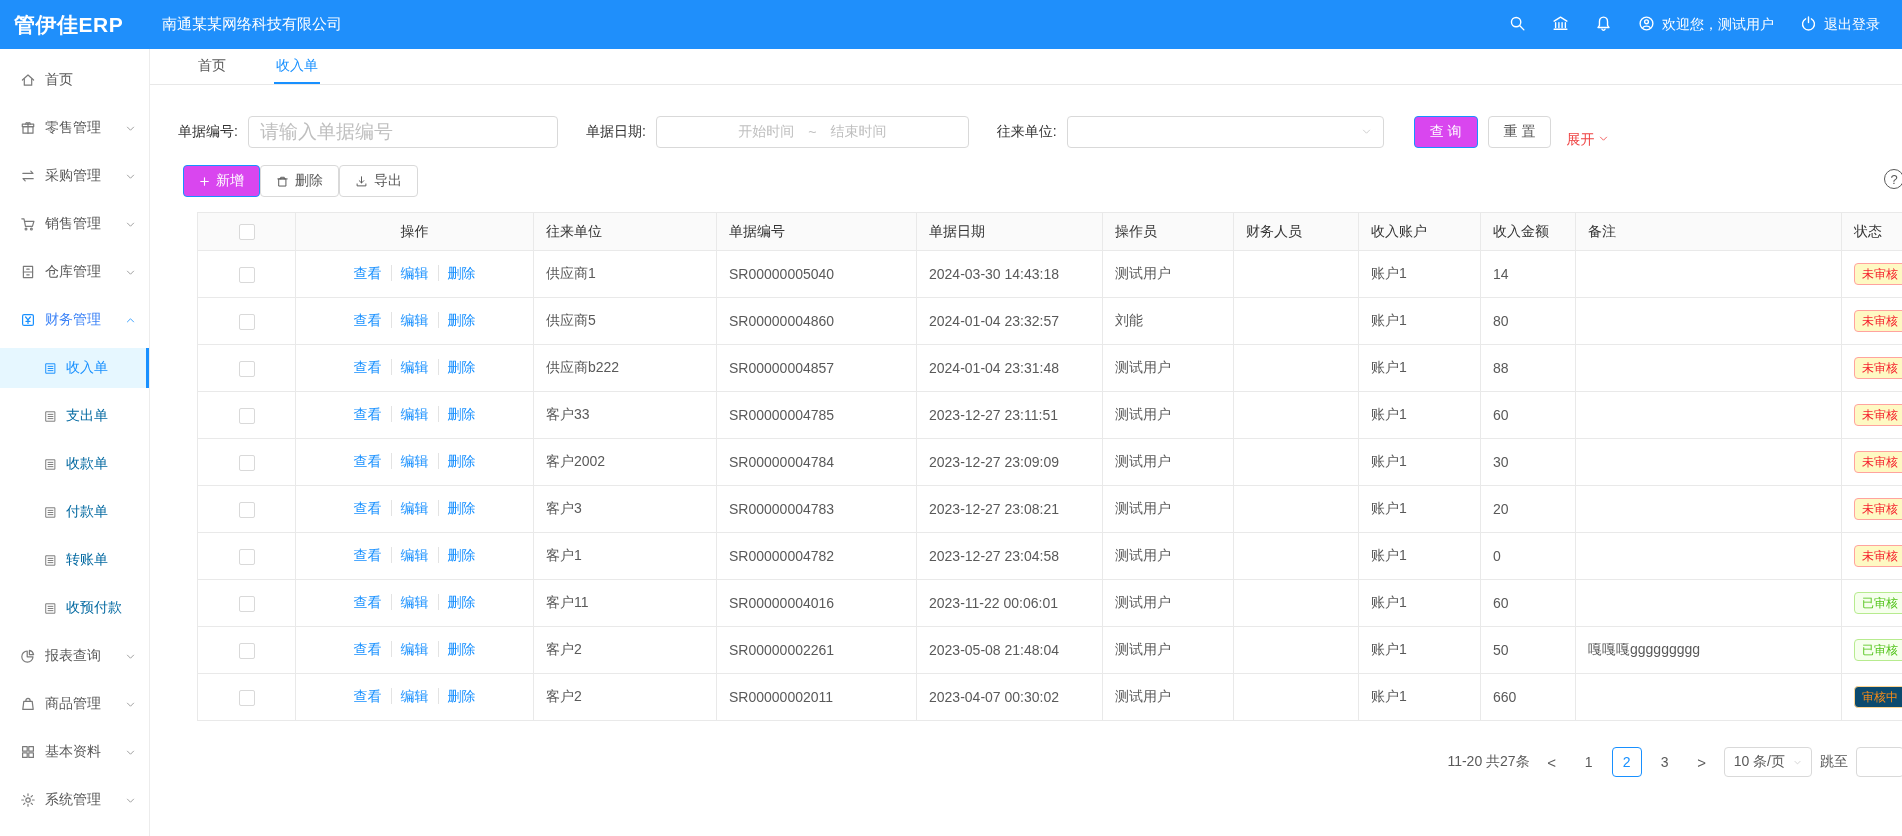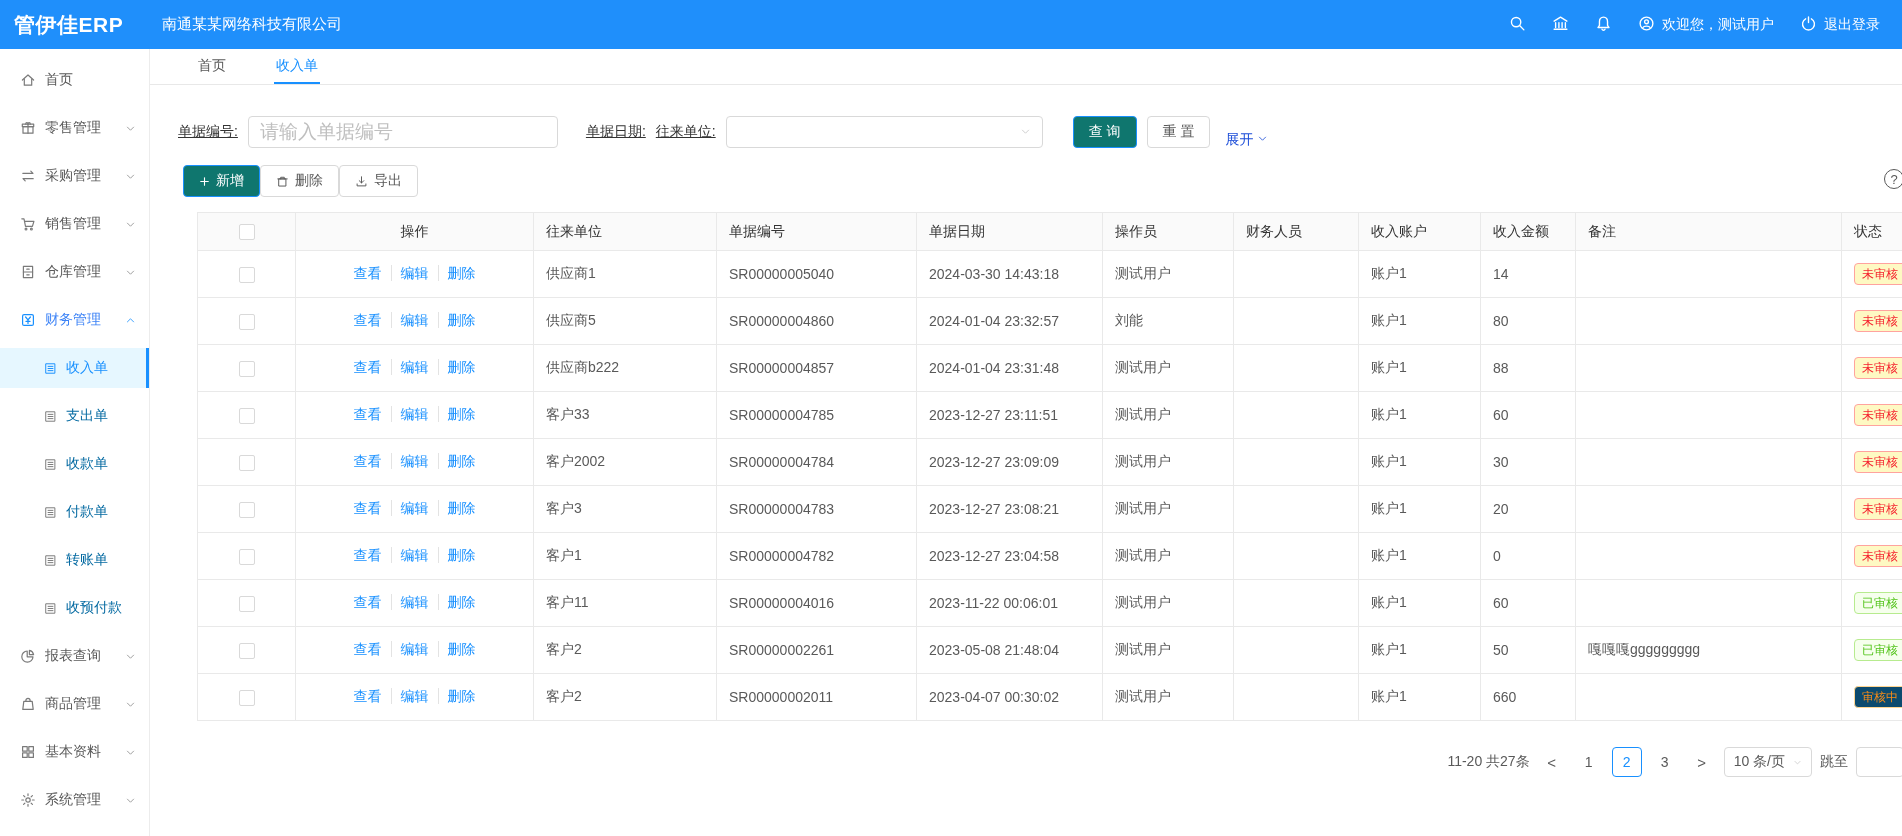--- a/index.html
+++ b/index.html
@@ -32,32 +32,32 @@
 
   .content { flex:1; position:relative; background:#fff; }
 
   
   .tabbar { height:36px; border-bottom:1px solid #e8e8e8; display:flex; align-items:flex-end; }
   .tab { margin-left:46px; padding:7px 2px 9px 2px; font-size:14px; color:#595959; cursor:pointer; }
   .tab.active { color:#1890ff; border-bottom:2px solid #1890ff; padding-bottom:7px; }
 
   
   .filterbar { margin-top:30px; padding-left:28px; display:flex; align-items:center; font-size:14px; color:#333; }
-  .f-label { margin-right:10px;text-decoration:underline; }
+  .f-label { margin-right:10px; }
   .f-input { height:32px; border:1px solid #d9d9d9; border-radius:4px; background:#fff; display:flex; align-items:center; padding:0 11px; color:#262626; font-size:14px; }
   .f-input input { border:none; outline:none; width:100%; font-size:19px; font-family:inherit; color:#262626; background:transparent; }
   .f-input input::placeholder { color:#bfbfbf; }
   .w-docno { width:310px; margin-right:28px; }
   .w-date  { width:313px; margin-right:28px; justify-content:center; gap:14px; color:#bfbfbf; }
   .w-date .ph { color:#bfbfbf; }
   .w-partner { width:317px; margin-right:30px; justify-content:flex-end; color:#c6c6c6; }
   .btn { height:32px; border-radius:4px; font-size:14px; display:inline-flex; align-items:center; justify-content:center; cursor:pointer; font-family:inherit; }
-  .btn-primary { background:#0f766e; color:#fff; border:1px solid #1890ff; padding:0 15px; }
+  .btn-primary { background:#d946ef; color:#fff; border:1px solid #1890ff; padding:0 15px; }
   .btn-plain { background:#fff; color:#595959; border:1px solid #d9d9d9; padding:0 15px; }
-  .link-expand { color:#1d4ed8; margin-left:15px; display:flex; gap:4px; cursor:pointer;margin-top:16px; }
+  .link-expand { color:#ef4444; margin-left:15px; display:flex; gap:4px; cursor:pointer;margin-top:16px; }
 
   
   .toolbar { margin-top:16px; padding-left:33px; display:flex; align-items:center; position:relative; }
   .btn .bic { margin-right:6px; display:flex; }
   .help-circle { position:absolute; right:22px; top:4px; width:20px; height:20px; border:1.4px solid #595959; border-radius:50%; color:#595959; font-size:13px; display:flex; align-items:center; justify-content:center; cursor:pointer; }
 
   
   table.grid { border-collapse:collapse; table-layout:fixed; width:1728px; margin-top:15px;margin-left:47px; }
   .grid th, .grid td { border:1px solid #e9e9e9; font-size:14px; padding:0 12px; text-align:left; overflow:hidden; white-space:nowrap; }
   .grid th { background:#fafafa; height:38px; color:#333; font-weight:normal; }
@@ -342,20 +342,25 @@
       <div class="tab">首页</div>
       <div class="tab active">收入单</div>
     </div>
 
     <div class="filterbar">
       <span class="f-label">单据编号:</span>
       <span class="f-input w-docno">
         <input placeholder="请输入单据编号" style="">
       </span>
       <span class="f-label">单据日期:</span>
+      <span class="f-input w-date">
+        <span class="ph">开始时间</span>
+        <span class="ph">~</span>
+        <span class="ph">结束时间</span>
+      </span>
       <span class="f-label">往来单位:</span>
       <span class="f-input w-partner">
         <span><svg class="ic ic-sm" viewBox="0 0 16 16">
               <path d="M3.5 6 L8 10.5 L12.5 6"></path>
             </svg></span>
       </span>
       <button class="btn btn-primary">查 询</button>
       <button class="btn btn-plain" style="margin-left:10px">重 置</button>
       <span class="link-expand">
         <span>展开</span>

